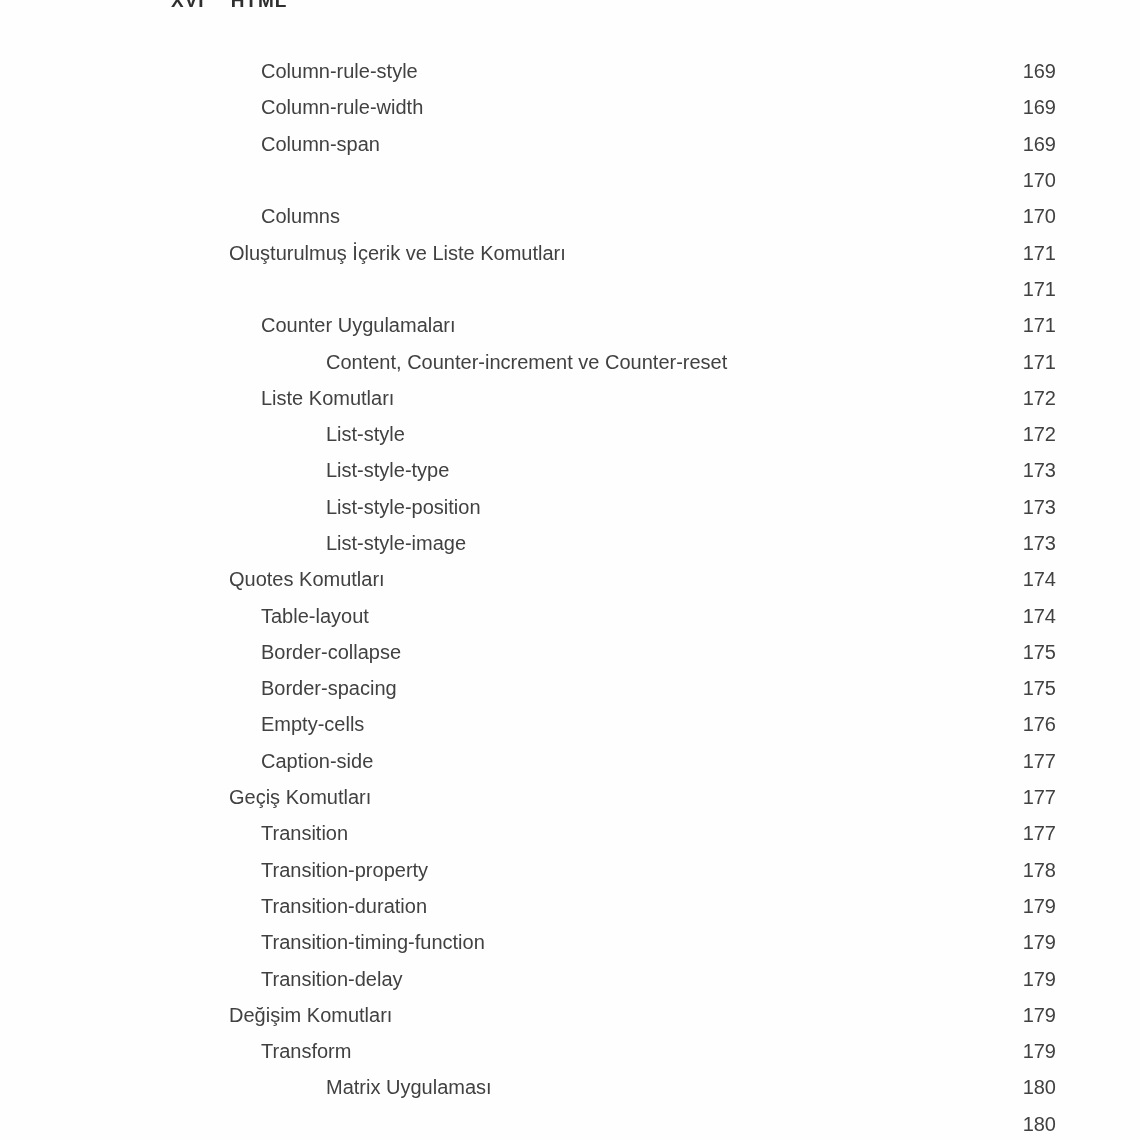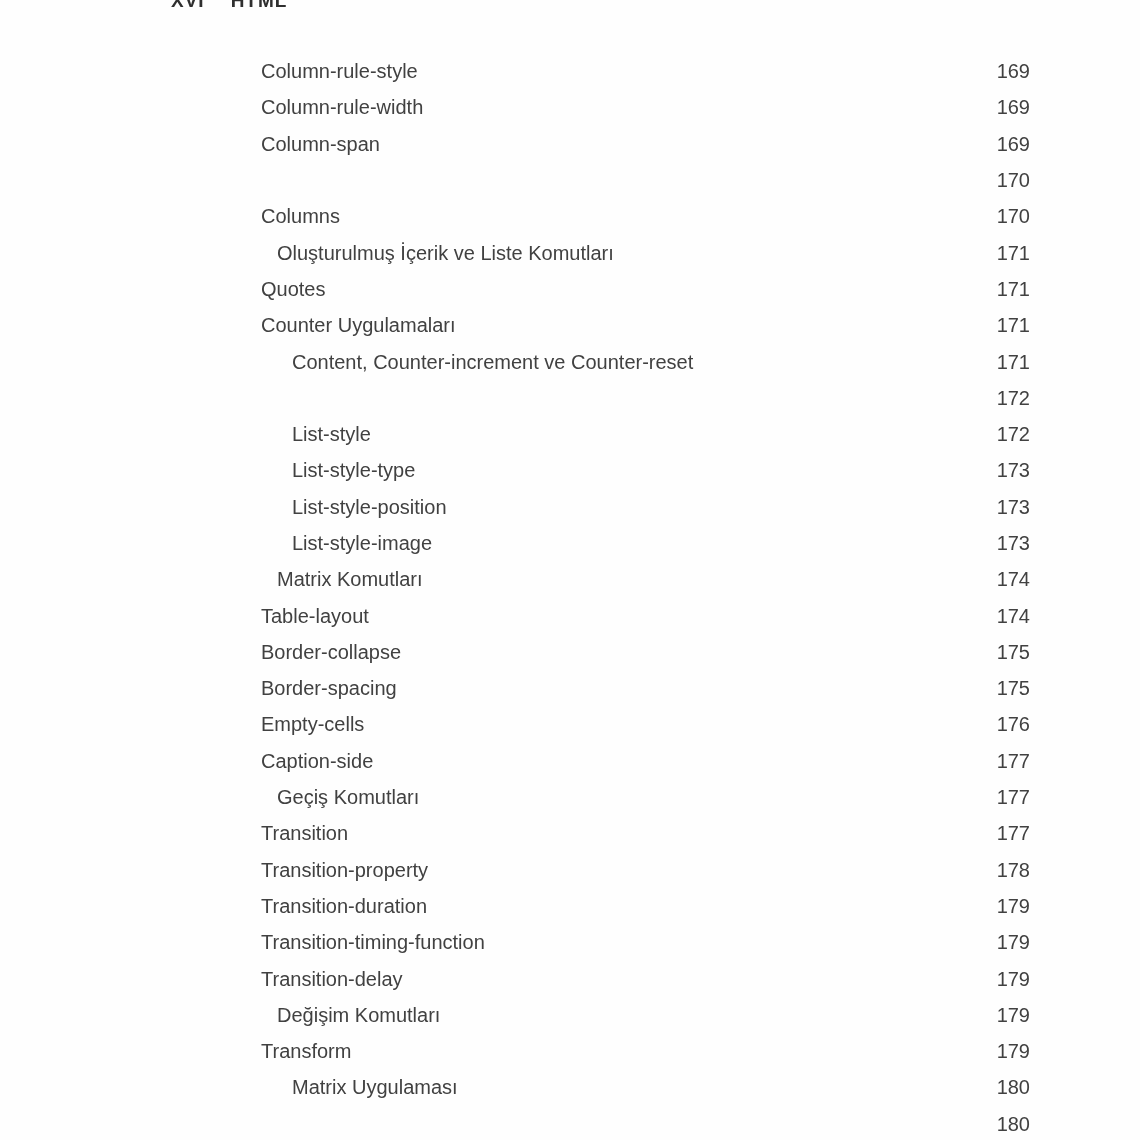--- a/index.html
+++ b/index.html
@@ -30,30 +30,30 @@
   .toc-list {
     position: absolute;
     top: 53.5px;
     left: 0;
     right: 0;
   }
   .toc-row {
     height: 36.3px;
     display: flex;
     align-items: center;
-    padding-right: 110px;
+    padding-right: 84px;
     font-size: 20px;
     color: var(--text-color, #414141);
   }
   .toc-row .toc-label {
     white-space: nowrap;
   }
-  .toc-row.lvl1 .toc-label { padding-left: 229px; margin-left: 48px; }
+  .toc-row.lvl1 .toc-label { padding-left: 229px; }
   .toc-row.lvl2 .toc-label { padding-left: 261px; }
-  .toc-row.lvl3 .toc-label { padding-left: 292px; }
+  .toc-row.lvl3 .toc-label { padding-left: 292px; margin-left: 34px; }
   .toc-row .toc-page {
     margin-left: auto;
     text-align: right;
   }
 </style>
 </head>
 <body style="--bg: #fefefe; --text-color: #414141; --header-color: #2f2f2f;">
 
 <div class="running-header">
   <span class="pgnum">XVI</span><span>HTML</span>
@@ -77,52 +77,52 @@
   </div>
     <div class="toc-row lvl2">
     <span class="toc-label">Columns</span>
     <span class="toc-page">170</span>
   </div>
     <div class="toc-row lvl1">
     <span class="toc-label">Oluşturulmuş İçerik ve Liste Komutları</span>
     <span class="toc-page">171</span>
   </div>
     <div class="toc-row lvl2">
-    <span class="toc-label">Quotes</span>
     <span class="toc-page">171</span>
   </div>
     <div class="toc-row lvl2">
     <span class="toc-label">Counter Uygulamaları</span>
     <span class="toc-page">171</span>
   </div>
     <div class="toc-row lvl3">
     <span class="toc-label">Content, Counter-increment ve Counter-reset</span>
     <span class="toc-page">171</span>
   </div>
     <div class="toc-row lvl2">
+    <span class="toc-label">Liste Komutları</span>
     <span class="toc-page">172</span>
   </div>
     <div class="toc-row lvl3">
     <span class="toc-label">List-style</span>
     <span class="toc-page">172</span>
   </div>
     <div class="toc-row lvl3">
     <span class="toc-label">List-style-type</span>
     <span class="toc-page">173</span>
   </div>
     <div class="toc-row lvl3">
     <span class="toc-label">List-style-position</span>
     <span class="toc-page">173</span>
   </div>
     <div class="toc-row lvl3">
     <span class="toc-label">List-style-image</span>
     <span class="toc-page">173</span>
   </div>
     <div class="toc-row lvl1">
-    <span class="toc-label">Matrix Komutları</span>
+    <span class="toc-label">Quotes Komutları</span>
     <span class="toc-page">174</span>
   </div>
     <div class="toc-row lvl2">
     <span class="toc-label">Table-layout</span>
     <span class="toc-page">174</span>
   </div>
     <div class="toc-row lvl2">
     <span class="toc-label">Border-collapse</span>
     <span class="toc-page">175</span>
   </div>

